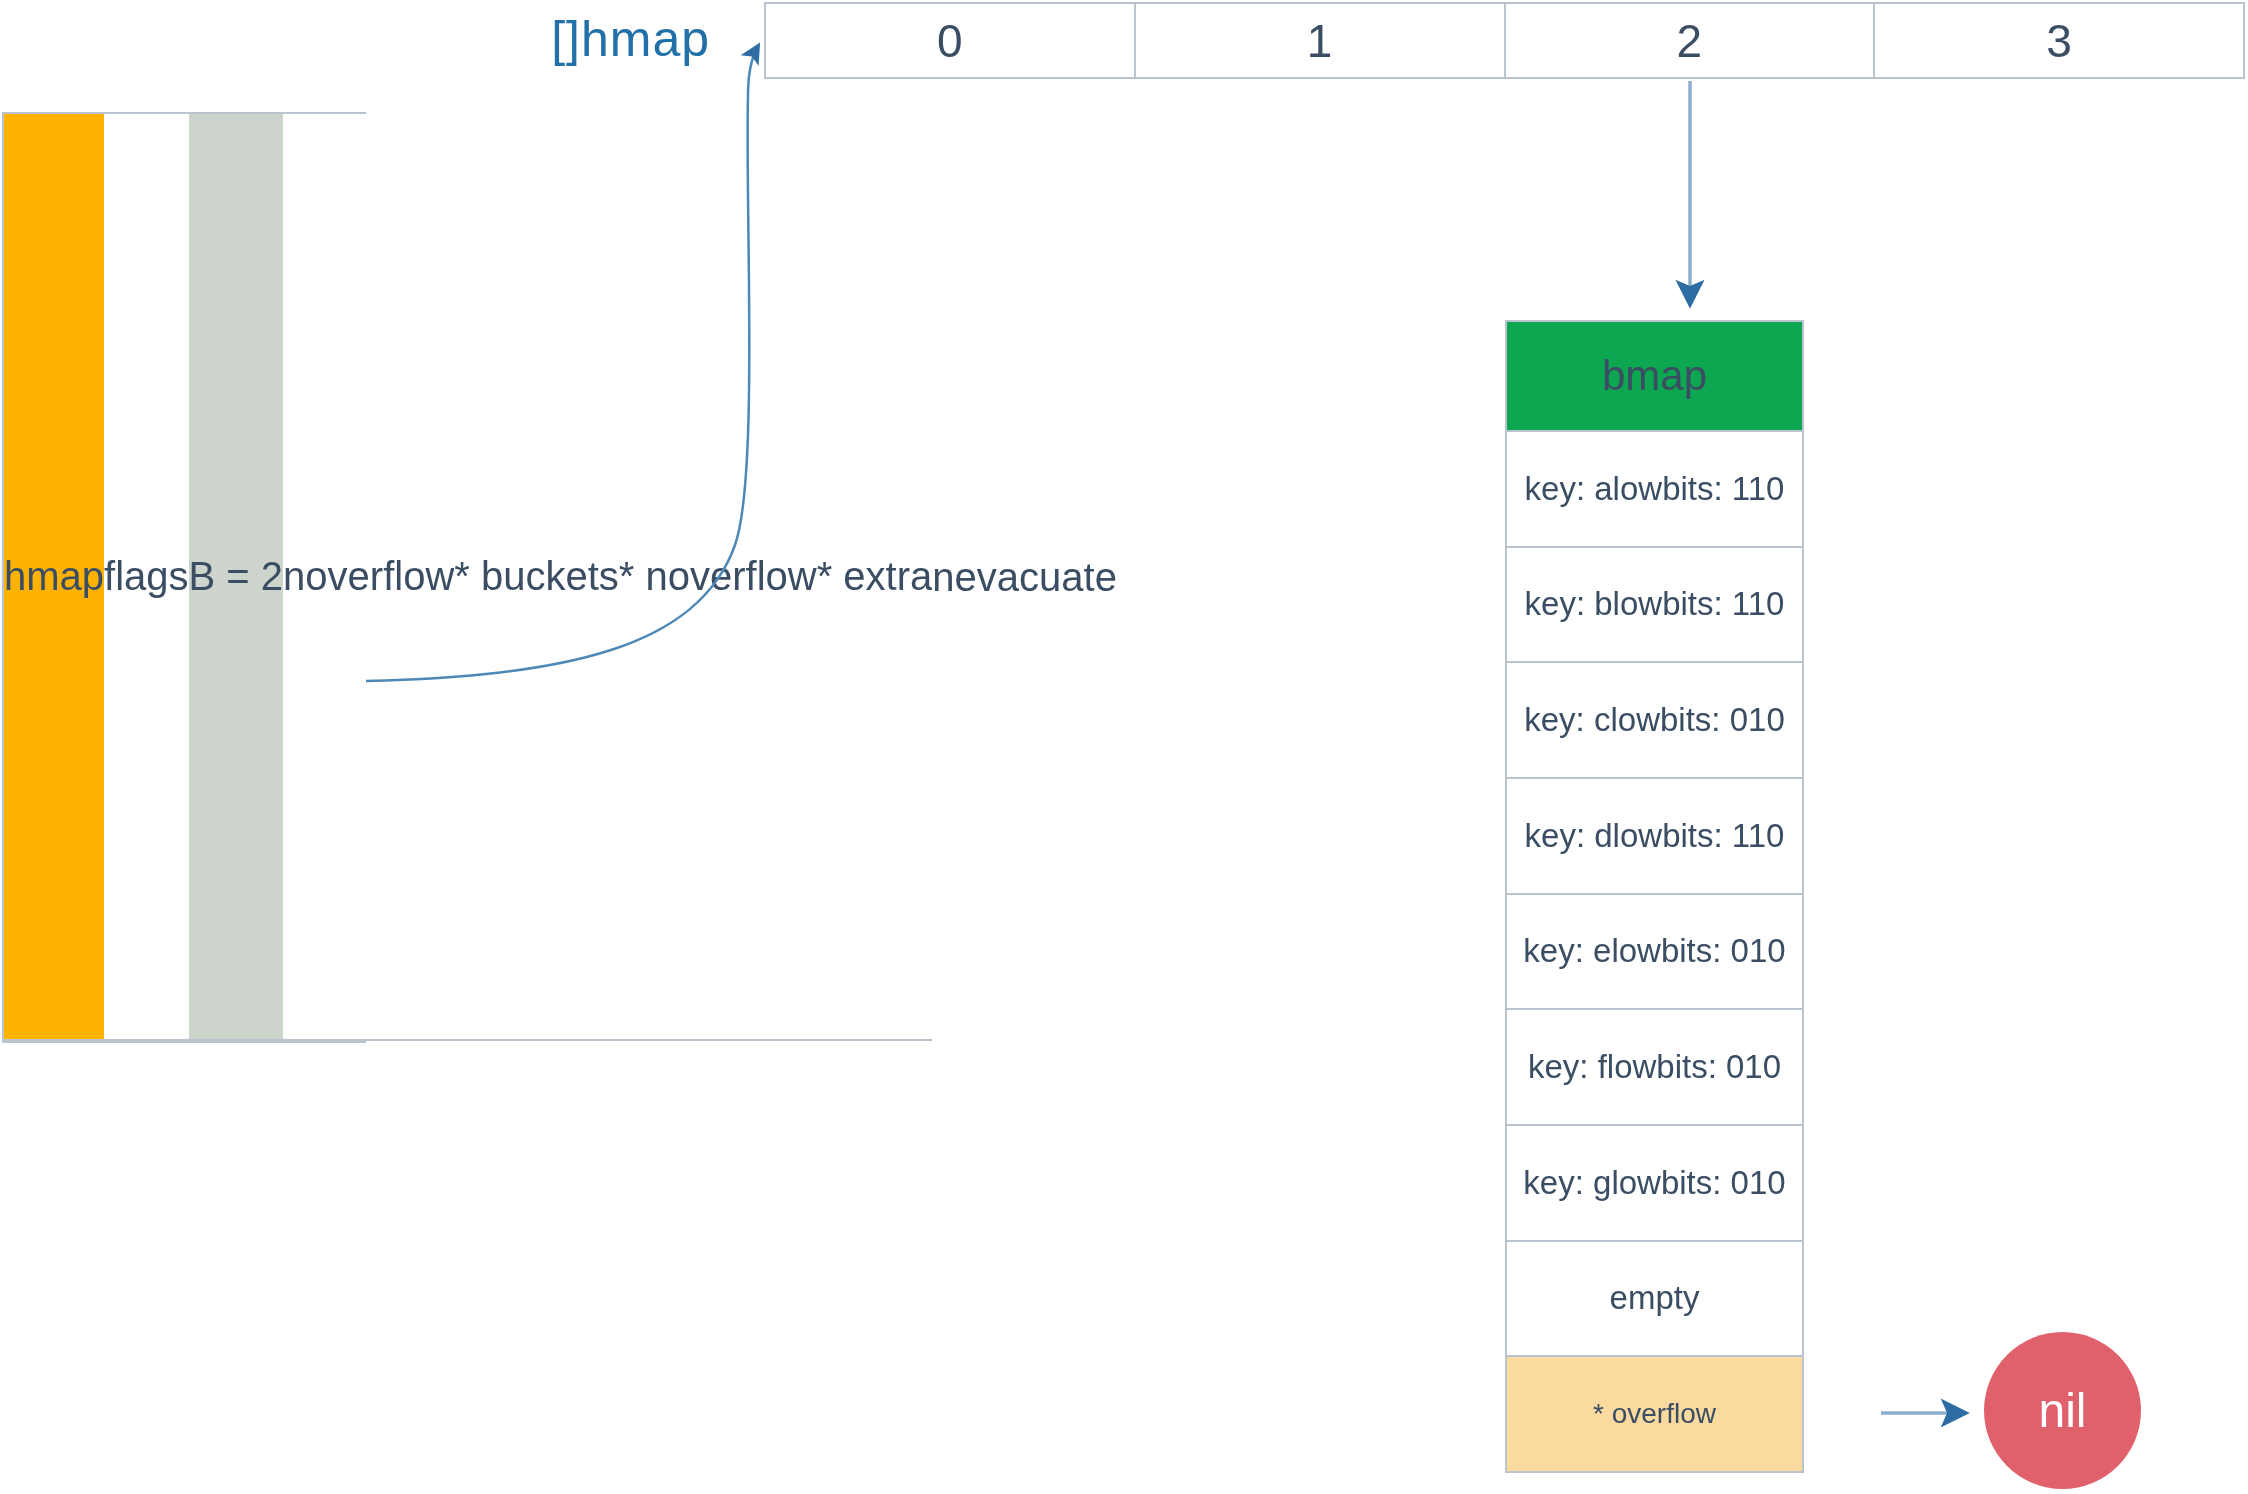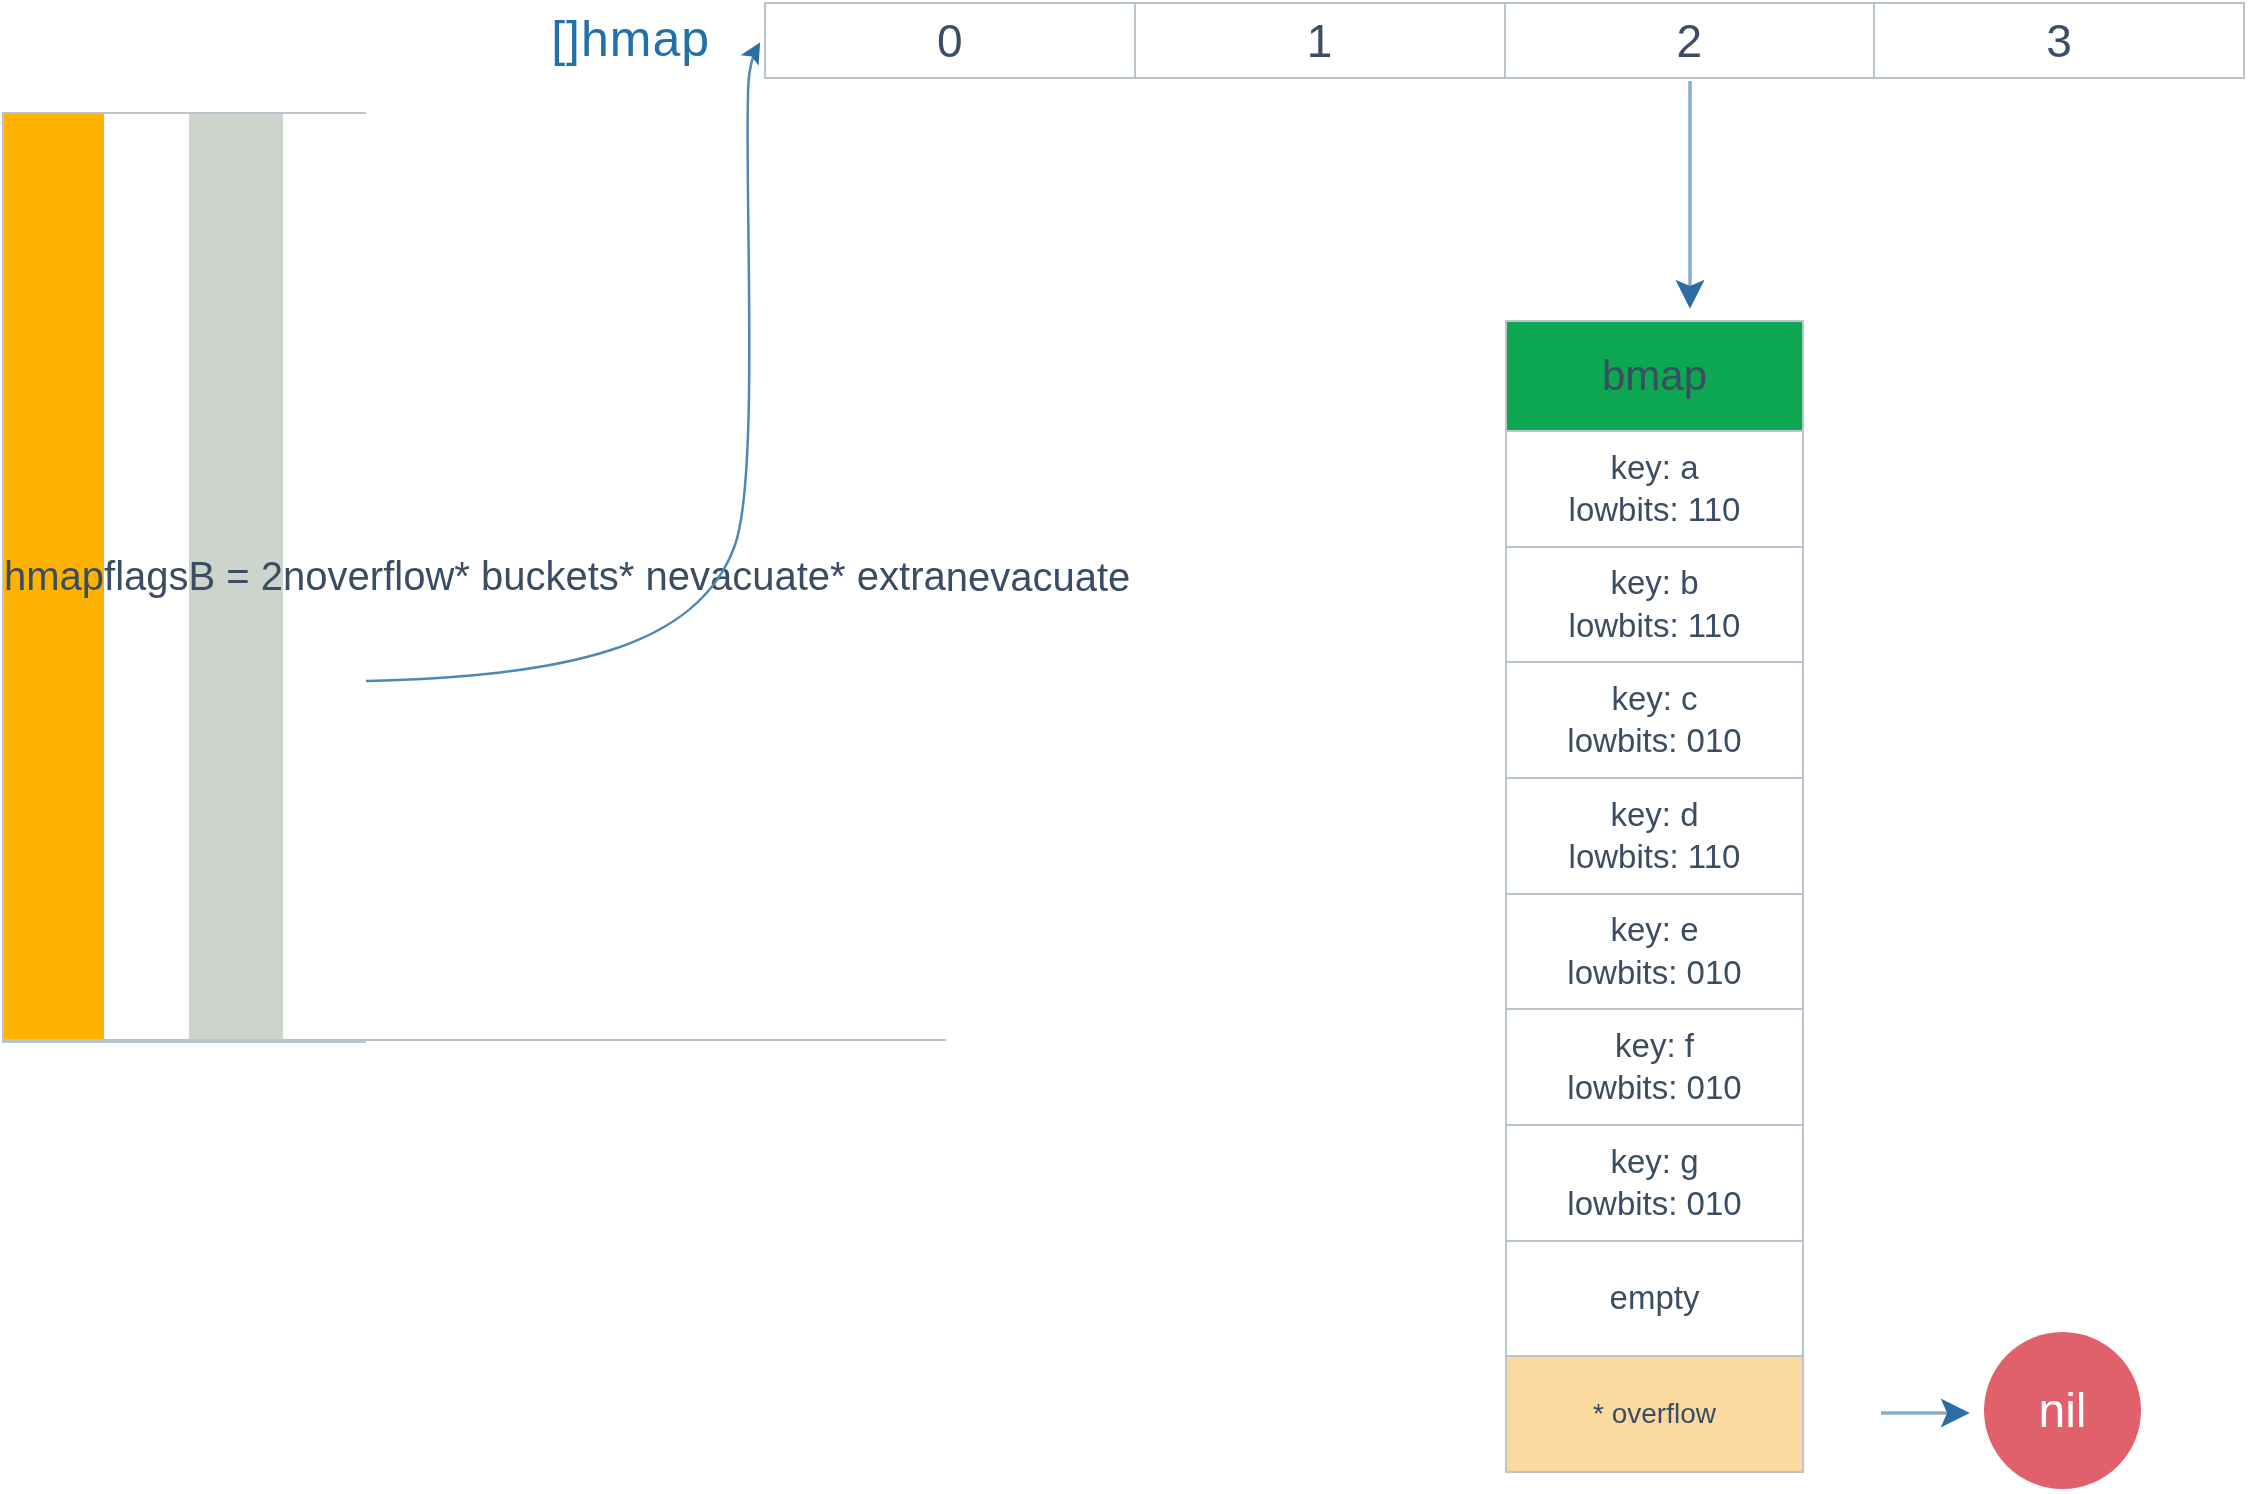--- a/index.html
+++ b/index.html
@@ -59,21 +59,21 @@
     position:absolute;left:1505px;top:320px;width:299px;height:1153px;
     display:flex;flex-direction:column;
     border:2px solid var(--line-gray);box-sizing:border-box;background:#fff;
   }
   .bmap .bheader{
     flex:none;height:108px;background:var(--bmap-header-bg);
     display:flex;align-items:center;justify-content:center;
     font-size:42px;border-bottom:2px solid var(--line-gray);
   }
   .bmap .brow{
-    flex:1;display:flex;flex-direction:column;align-items:center;justify-content:center;
+    flex:1;display:flex;flex-direction:row;align-items:center;justify-content:center;
     text-align:center;font-size:33px;line-height:1.28;
     border-bottom:2px solid var(--line-gray);white-space:pre;
   }
   .bmap .brow:last-child{border-bottom:none;}
   .bmap .brow.overflow{background:var(--overflow-bg);font-size:28px;}
 
   
   .nil{
     position:absolute;left:1984px;top:1332px;width:157px;height:157px;
     border-radius:50%;background:var(--nil-bg);color:#ffffff;
@@ -87,21 +87,21 @@
 <body>
 
 <div class="stage">
 
   <div class="hmap">
     <div class="row header">hmap</div>
     <div class="row">flags</div>
     <div class="row b-row">B = 2</div>
     <div class="row">noverflow</div>
     <div class="row">* buckets</div>
-    <div class="row">* nevacuate</div>
+    <div class="row">* noverflow</div>
     <div class="row">* extra</div>
     <div class="row">nevacuate</div>
   </div>
 
   <div class="array-label">[]hmap</div>
 
   <div class="array">
     <div class="cell">0</div>
     <div class="cell">1</div>
     <div class="cell">2</div>

